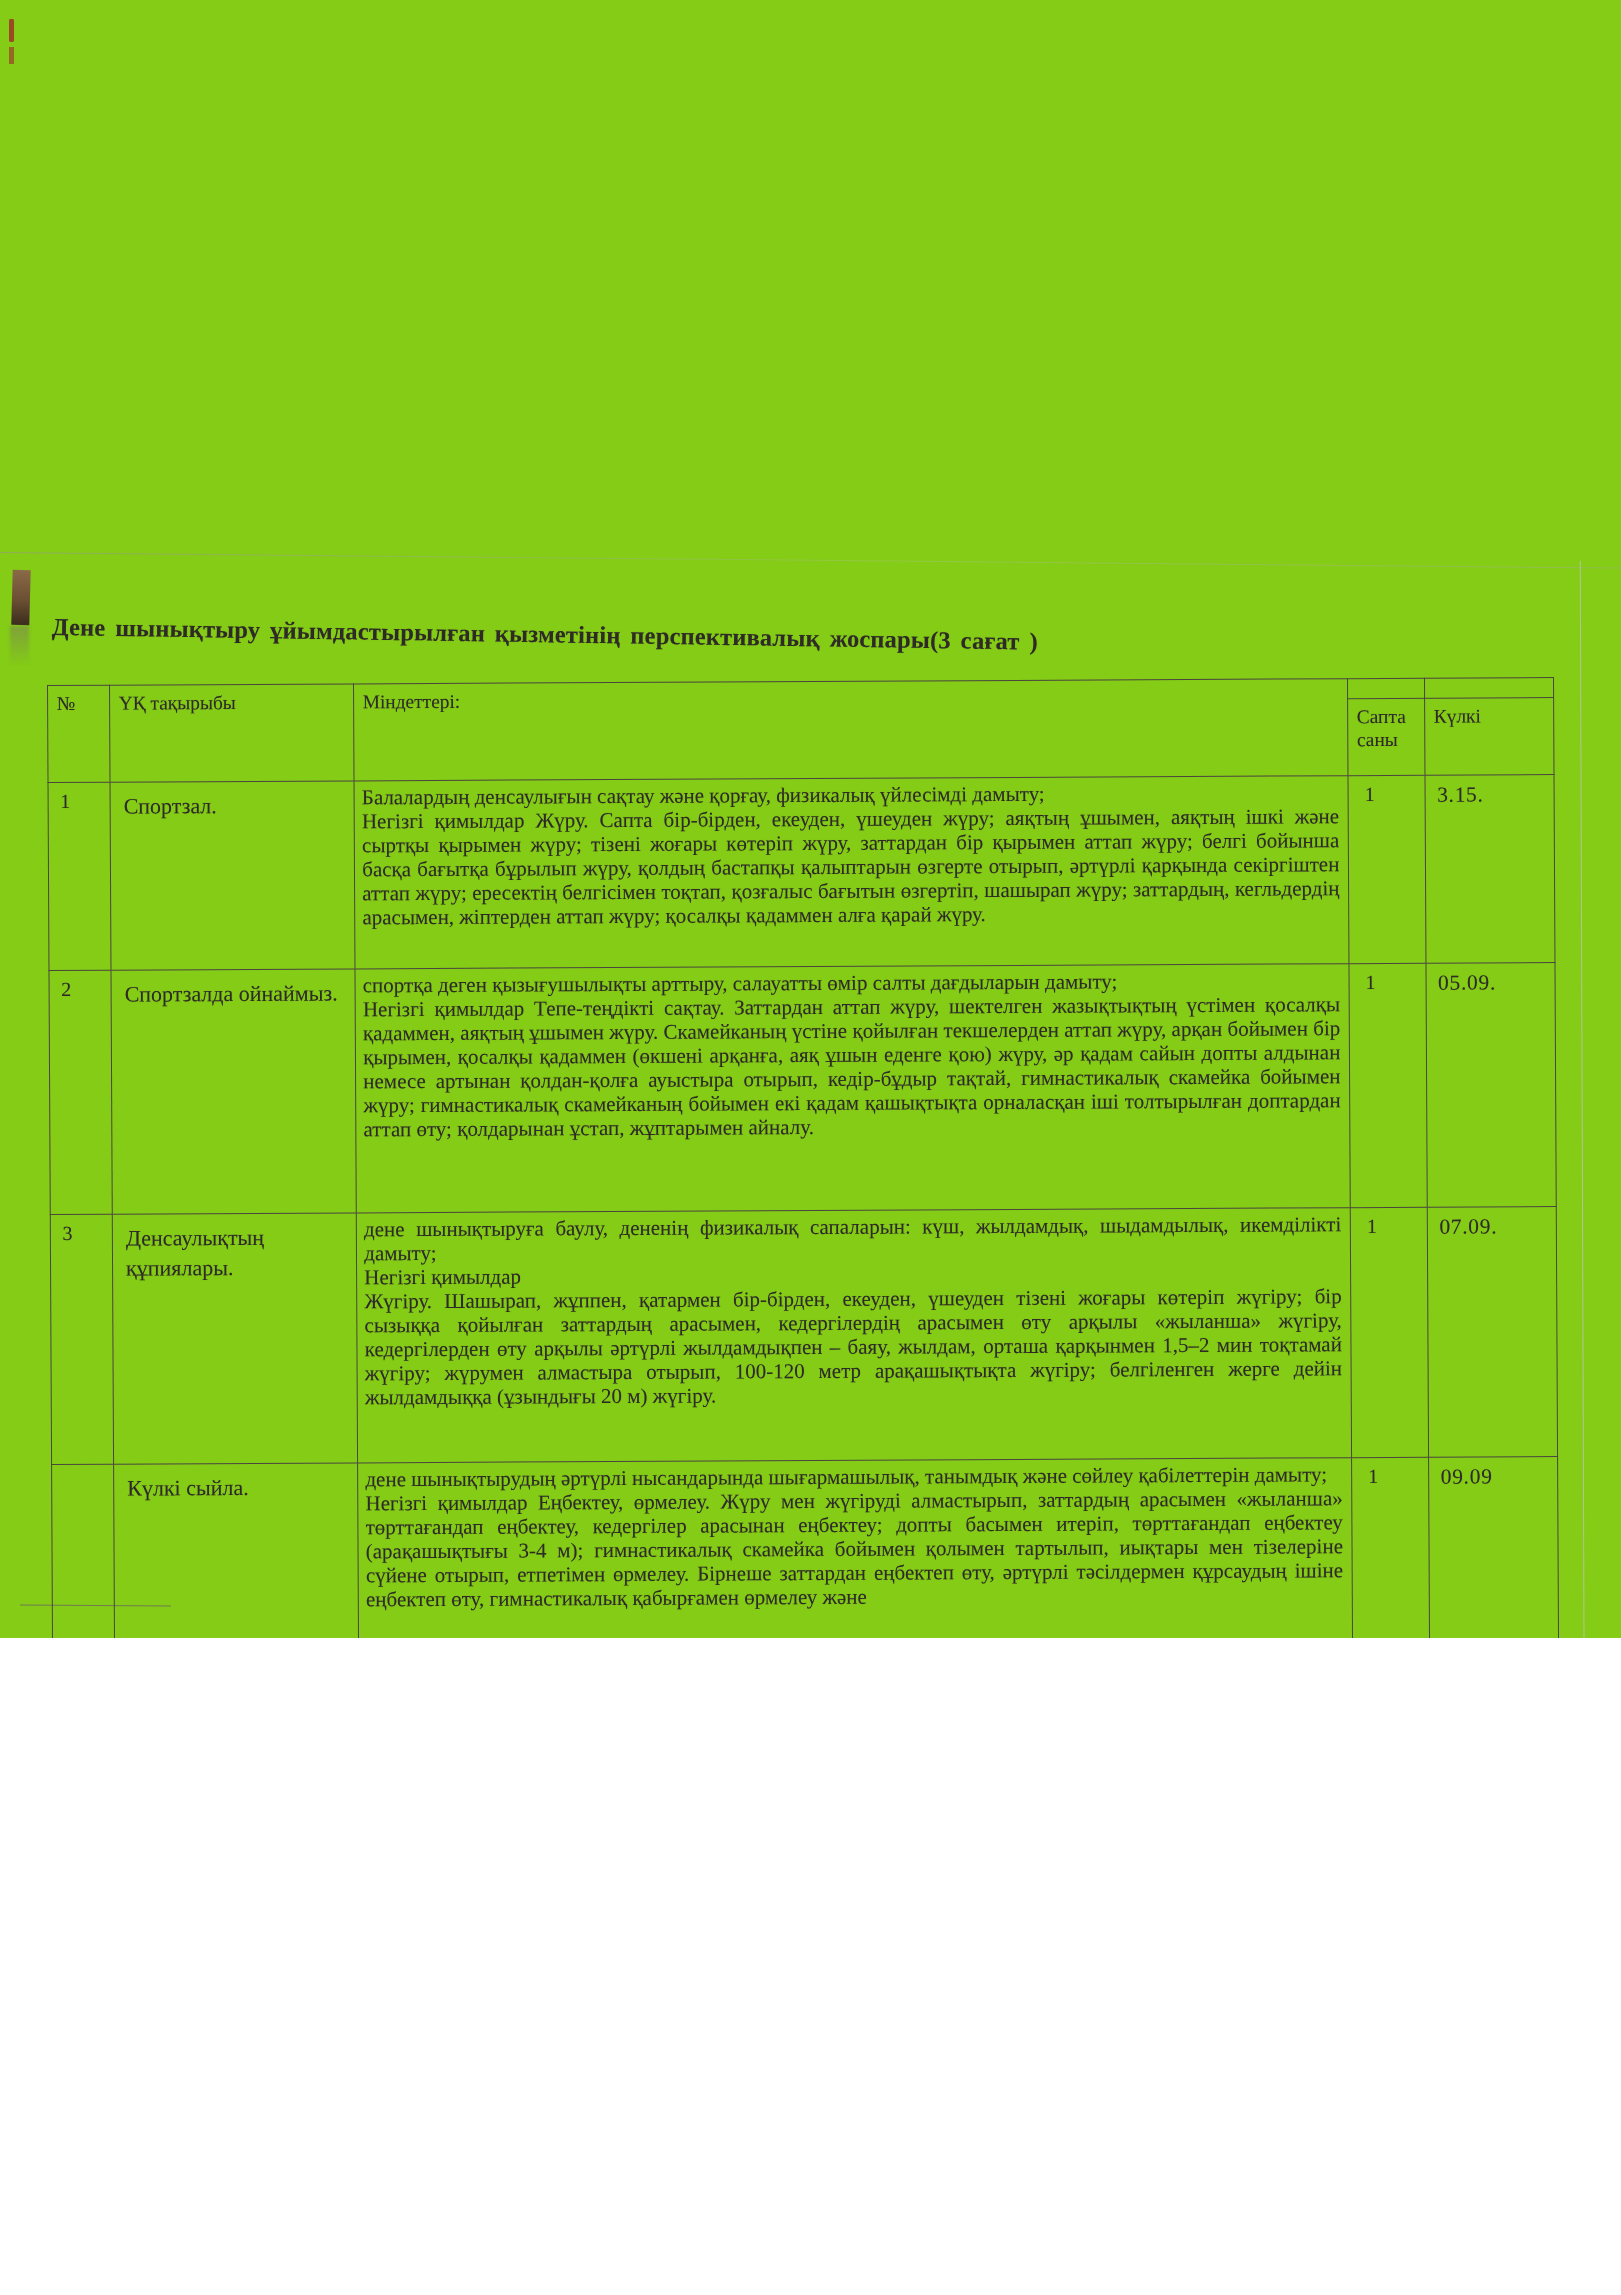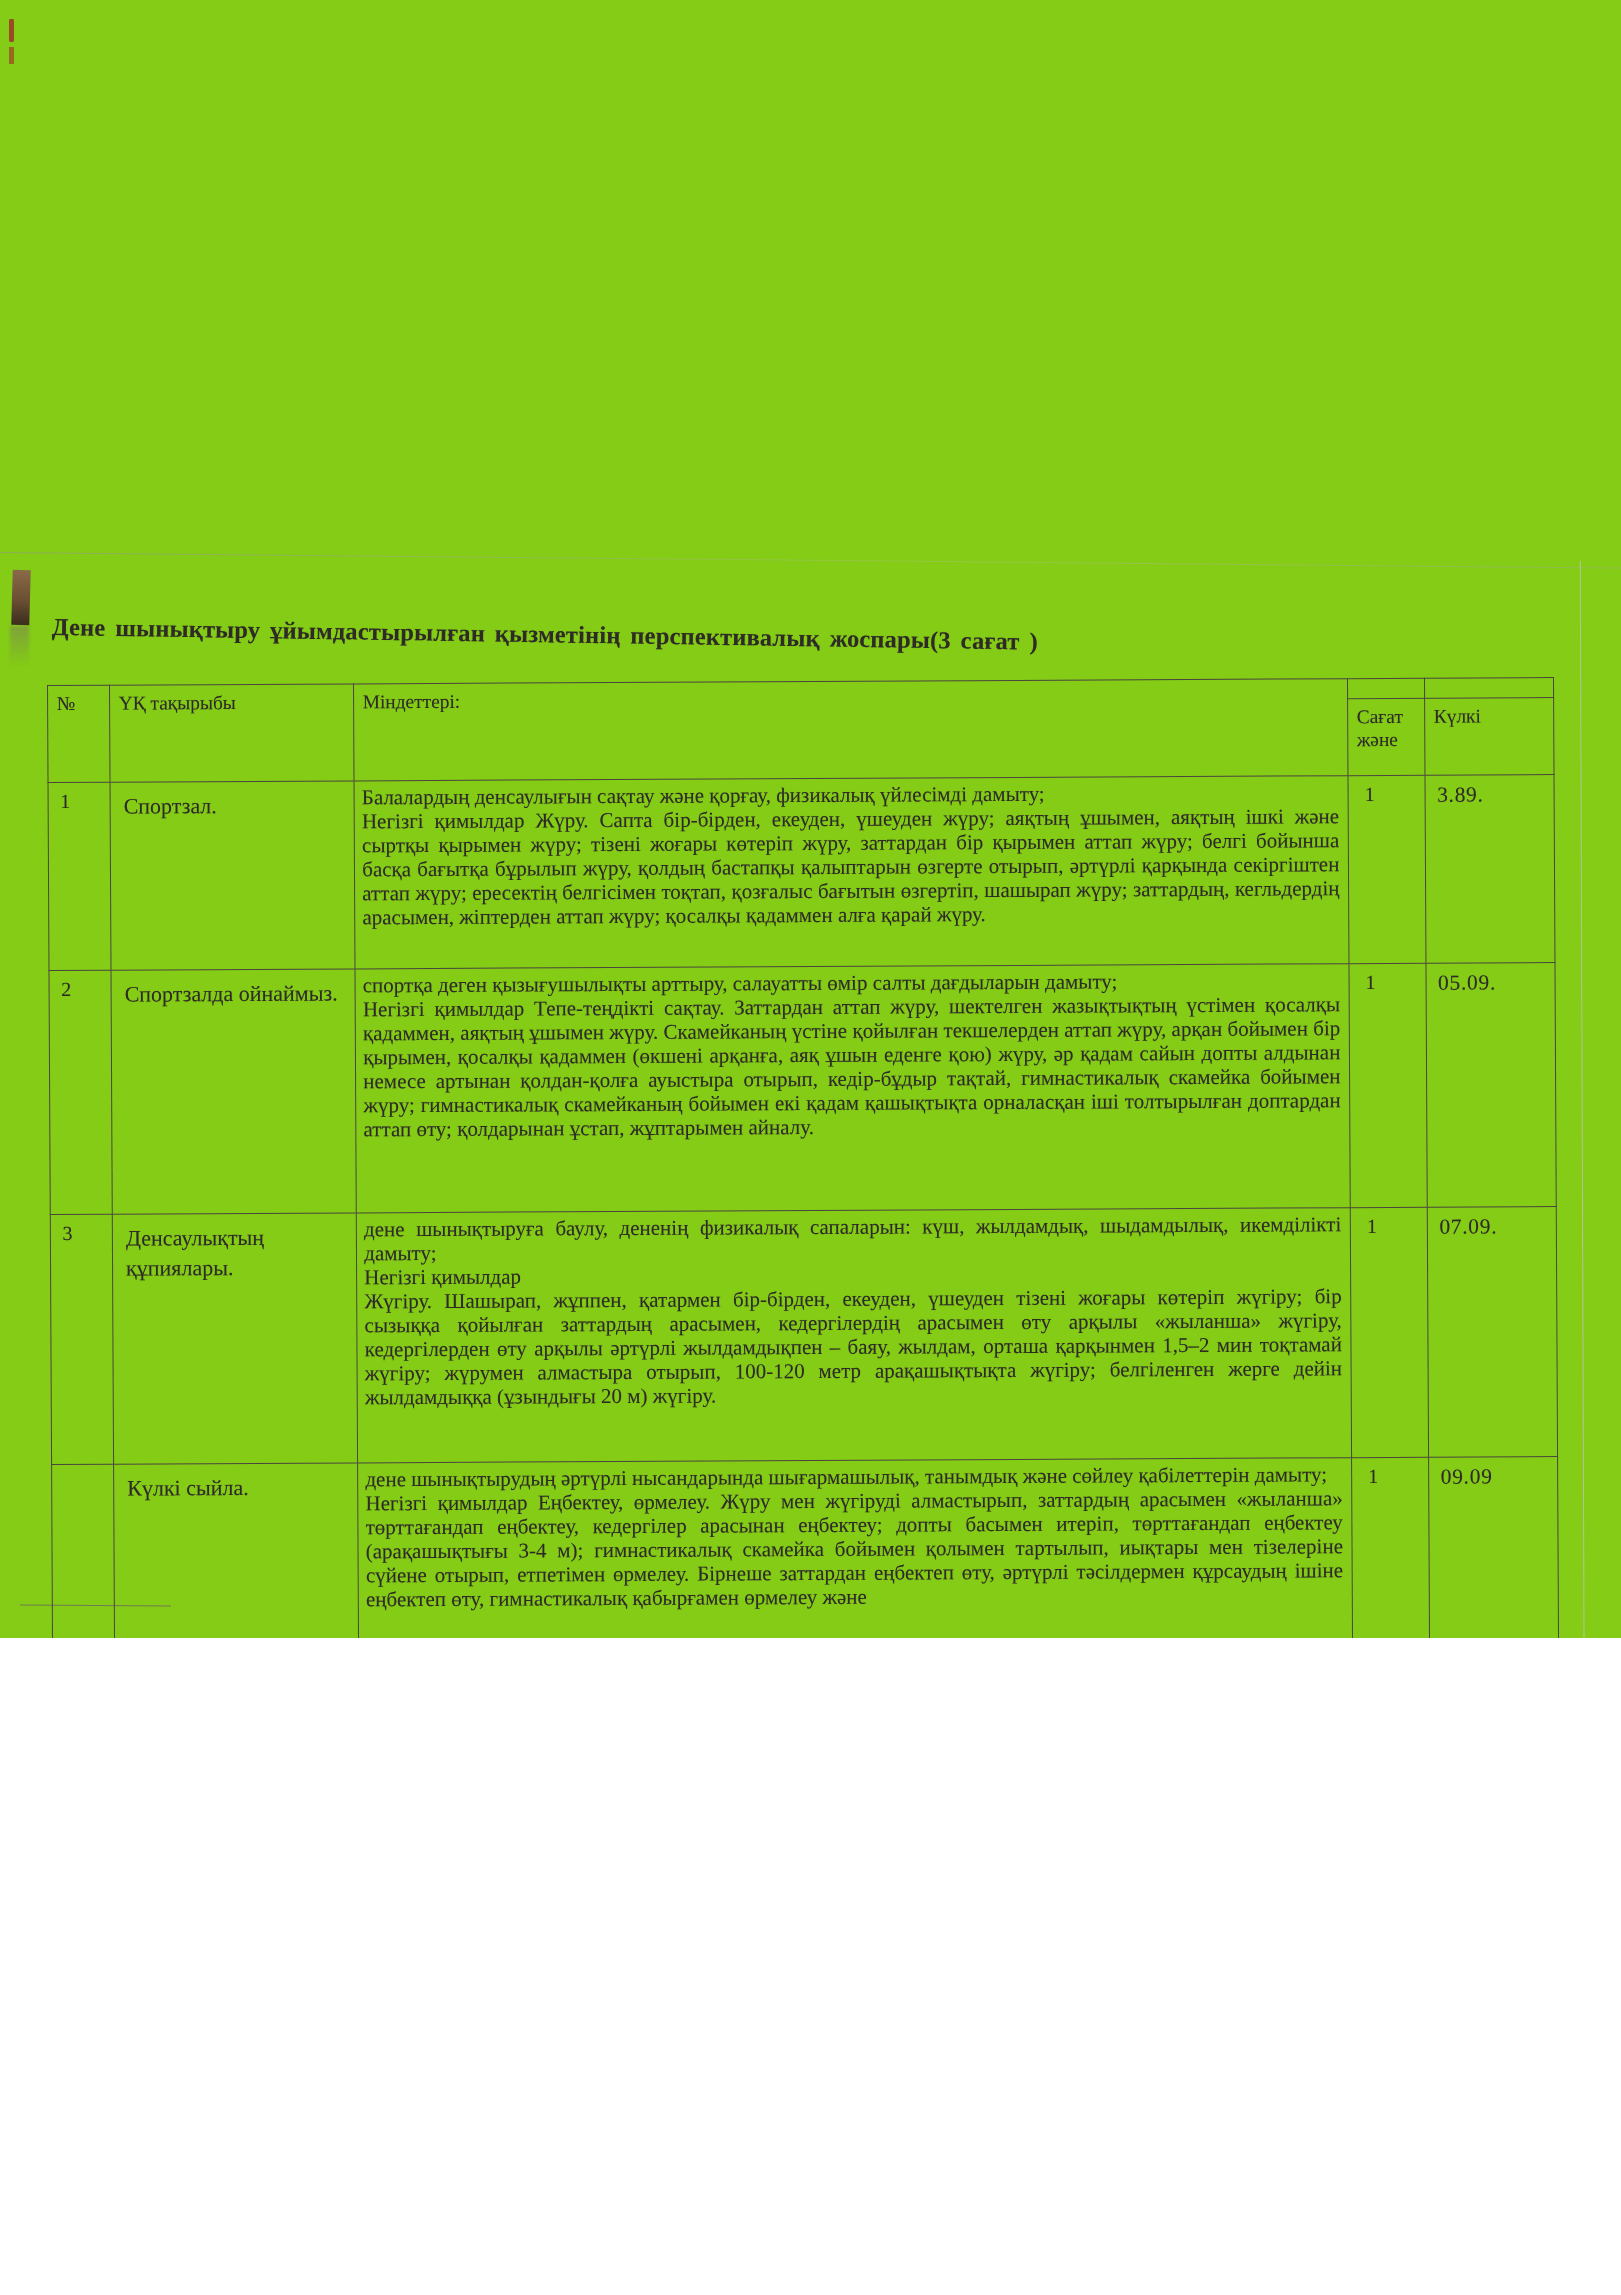--- a/index.html
+++ b/index.html
@@ -74,31 +74,31 @@
           <col style="width:244px">
           <col style="width:994px">
           <col style="width:77px">
           <col style="width:129px">
       </colgroup>
       <tbody>
         <tr class="head">
           <td class="h-num">№</td>
           <td class="h-topic">ҮҚ тақырыбы</td>
           <td class="h-tasks">Міндеттері:</td>
-          <td class="h-hours">Сағат және</td>
+          <td class="h-hours">Сапта саны</td>
           <td class="h-date">Күлкі</td>
         </tr>
 
         <tr class="r1">
           <td class="num">1</td>
           <td class="topic">Спортзал.</td>
           <td class="tasks">Балалардың денсаулығын сақтау және қорғау, физикалық үйлесімді дамыту;
 Негізгі қимылдар Жүру. Сапта бір-бірден, екеуден, үшеуден жүру; аяқтың ұшымен, аяқтың ішкі және сыртқы қырымен жүру; тізені жоғары көтеріп жүру, заттардан бір қырымен аттап жүру; белгі бойынша басқа бағытқа бұрылып жүру, қолдың бастапқы қалыптарын өзгерте отырып, әртүрлі қарқында секіргіштен аттап жүру; ересектің белгісімен тоқтап, қозғалыс бағытын өзгертіп, шашырап жүру; заттардың, кегльдердің арасымен, жіптерден аттап жүру; қосалқы қадаммен алға қарай жүру.</td>
           <td class="hours">1</td>
-          <td class="date">3.89.</td>
+          <td class="date">3.15.</td>
         </tr>
 
         <tr class="r2">
           <td class="num">2</td>
           <td class="topic">Спортзалда ойнаймыз.</td>
           <td class="tasks">спортқа деген қызығушылықты арттыру, салауатты өмір салты дағдыларын дамыту;
 Негізгі қимылдар Тепе-теңдікті сақтау. Заттардан аттап жүру, шектелген жазықтықтың үстімен қосалқы қадаммен, аяқтың ұшымен жүру. Скамейканың үстіне қойылған текшелерден аттап жүру, арқан бойымен бір қырымен, қосалқы қадаммен (өкшені арқанға, аяқ ұшын еденге қою) жүру, әр қадам сайын допты алдынан немесе артынан қолдан-қолға ауыстыра отырып, кедір-бұдыр тақтай, гимнастикалық скамейка бойымен жүру; гимнастикалық скамейканың бойымен екі қадам қашықтықта орналасқан іші толтырылған доптардан аттап өту; қолдарынан ұстап, жұптарымен айналу.</td>
           <td class="hours">1</td>
           <td class="date">05.09.</td>
         </tr>

